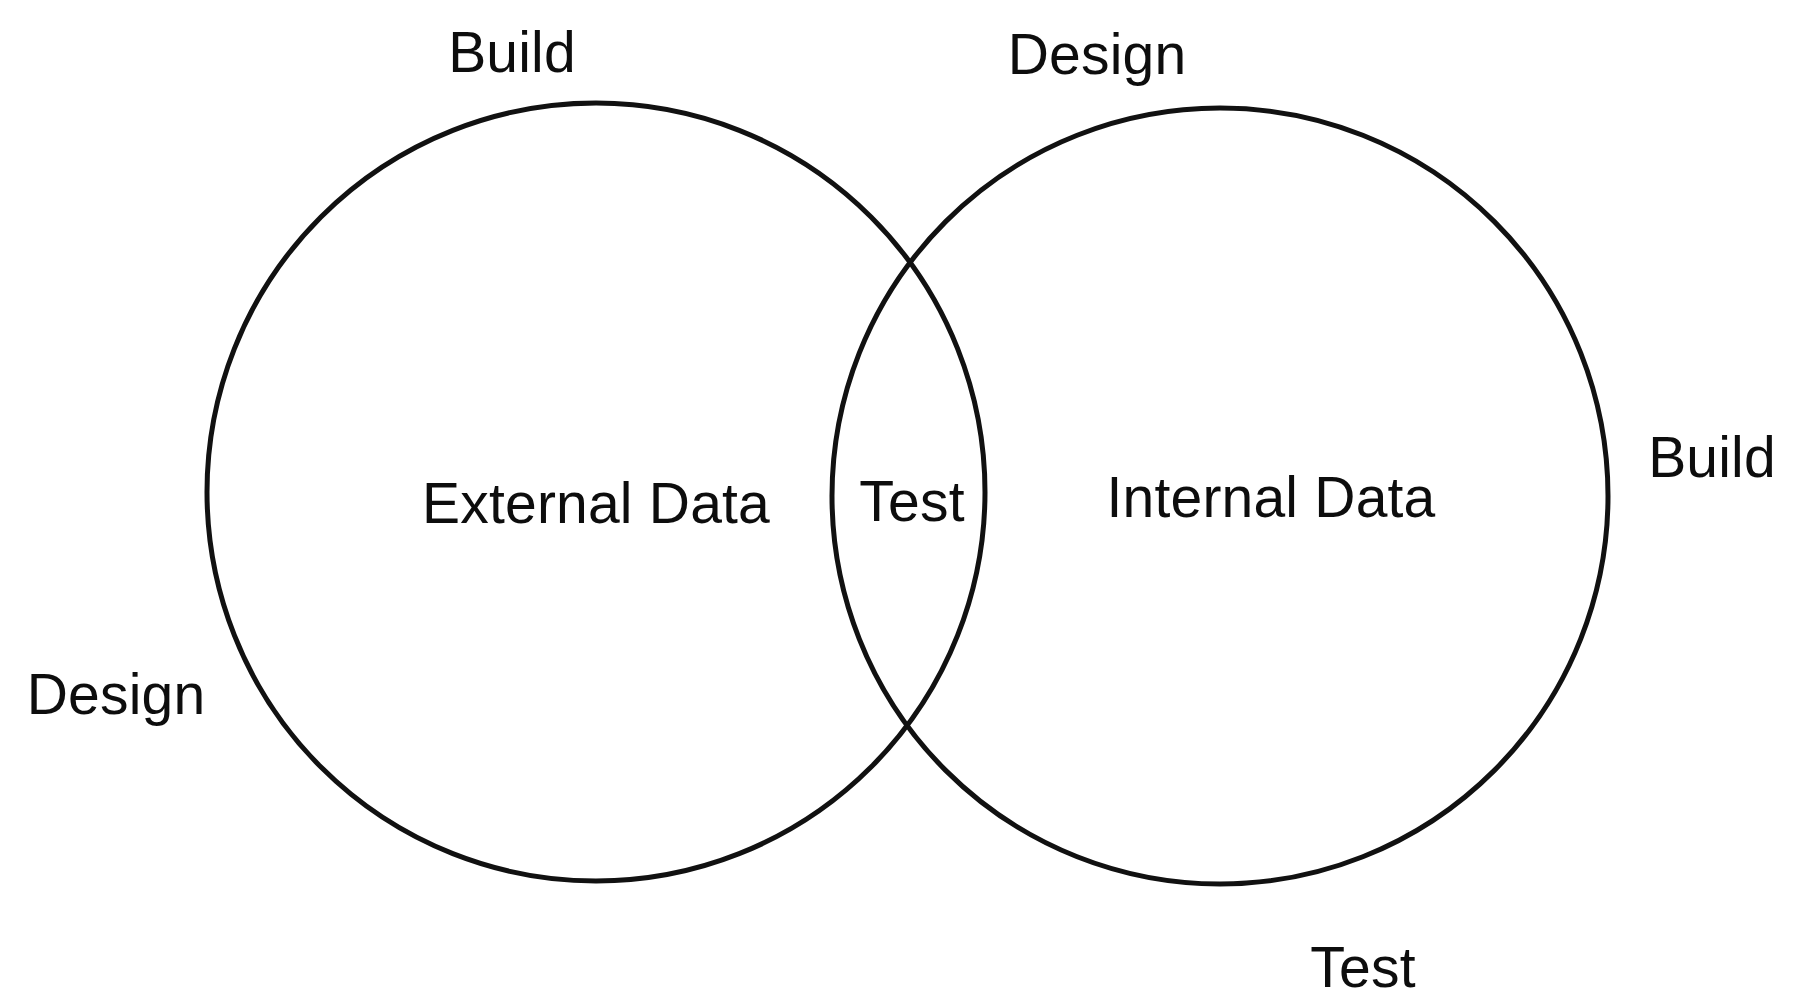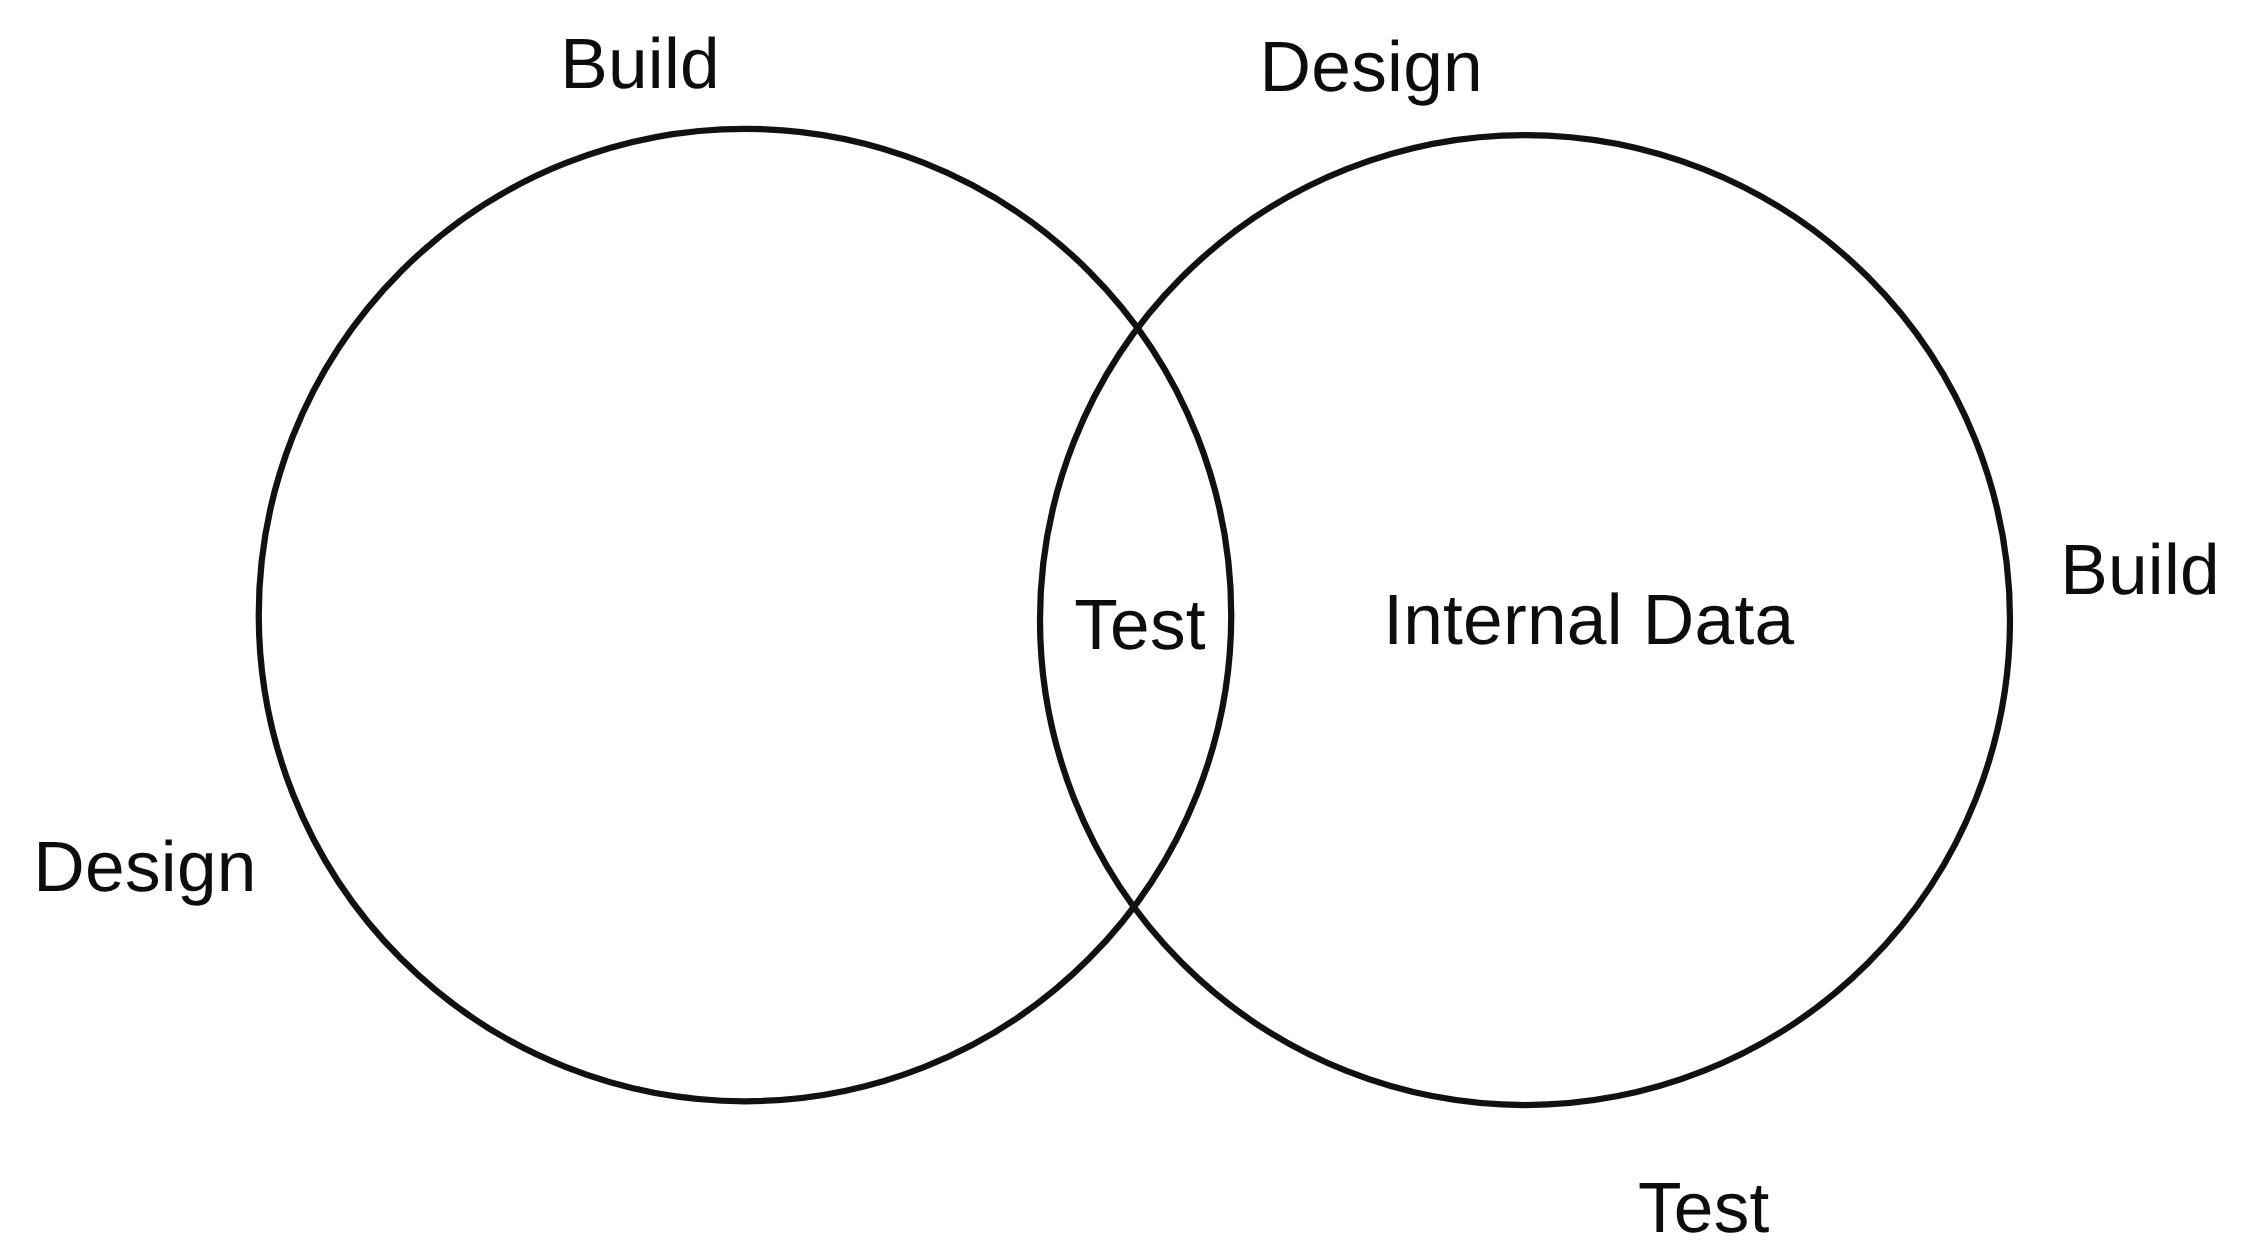--- a/index.html
+++ b/index.html
@@ -62,18 +62,19 @@
   <div class="label lbl-build-top">Build</div>
 
   <div class="label lbl-design-top">Design</div>
 
   <div class="label lbl-design-left">Design</div>
 
   <div class="label lbl-build-right">Build</div>
 
   <div class="label lbl-test-bottom">Test</div>
 
+  <div class="label lbl-external-data">External Data</div>
 
   <div class="label lbl-test-center">Test</div>
 
   <div class="label lbl-internal-data">Internal Data</div>
 
 </div>
 
 </body></html>

